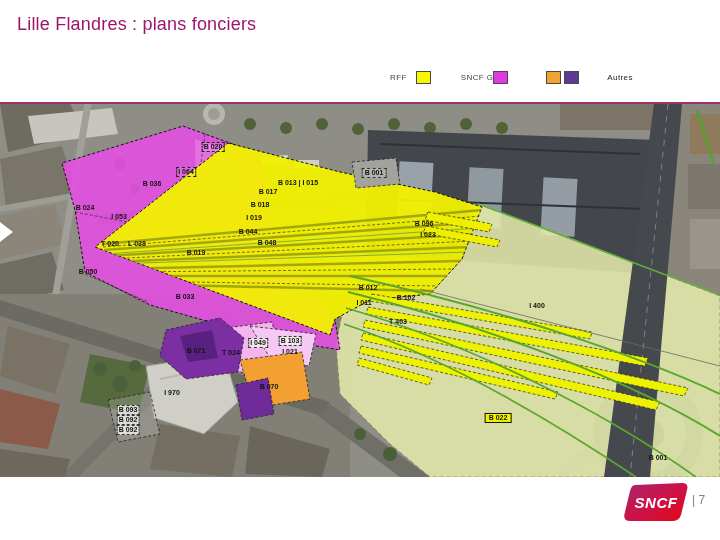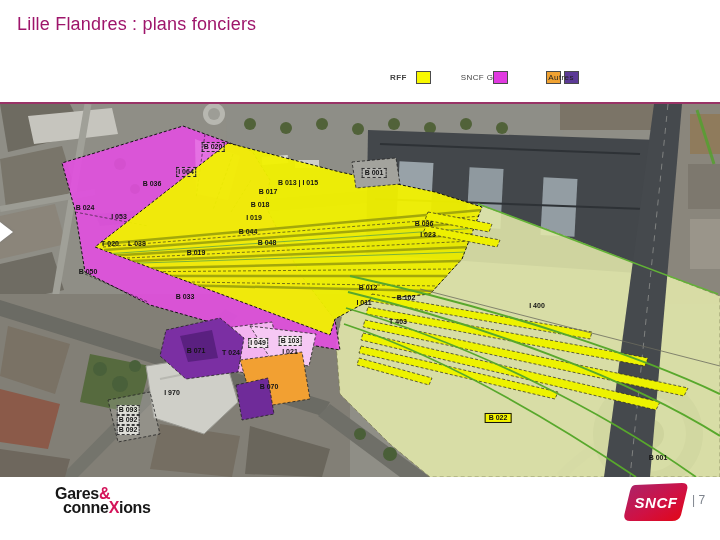--- a/index.html
+++ b/index.html
@@ -11,28 +11,28 @@
   .title{
     position:absolute;left:17px;top:14px;margin:0;
     font-size:18px;font-weight:normal;letter-spacing:.2px;
   }
   
   .legend{
     position:absolute;left:390px;top:71px;display:flex;align-items:center;
     font-size:8px;color:#444;letter-spacing:.4px;
   }
   .leg-item{display:flex;align-items:center;position:relative;}
-  .leg-item.m1{margin-right:30px;font-weight:bold;}
+  .leg-item.m1{margin-right:30px;}
   .leg-item.m2{margin-right:38px;}
   .leg-label{white-space:nowrap;}
   .swatch{width:15px;height:13px;border:1px solid #4a4a4a;display:inline-block;box-sizing:border-box;}
   .m1 .swatch{margin-left:9px;}
   .m2 .swatch{margin-left:-12px;position:relative;z-index:2;}
   .swrow{display:flex;gap:3px;}
-  .m3 .leg-label.over{position:absolute;left:2px;top:2px;z-index:3;color:#222;}
+  .m3 .leg-label.over{position:absolute;left:18px;top:2px;z-index:3;color:#222;padding-left:43px;}
   
   .map{
     position:absolute;left:0;top:102px;width:720px;height:373px;
     border-top:2px solid #993366;overflow:hidden;background:#8f8e86;
   }
   .map svg{position:absolute;left:0;top:0;}
   #map-labels{position:absolute;left:0;top:0;width:720px;height:373px;}
   .plabel{
     position:absolute;transform:translate(-50%,-50%);
     font-size:7px;font-weight:600;color:#141414;white-space:nowrap;line-height:1.15;
@@ -277,28 +277,20 @@
       <div class="plabel" style="left: 269px; top: 283px;">B 070</div>
       <div class="plabel" style="left: 172px; top: 289px;">I 970</div>
       <div class="plabel box-light" style="left: 128px; top: 306px;">B 093</div>
       <div class="plabel box-light" style="left: 128px; top: 316px;">B 092</div>
       <div class="plabel box-light" style="left: 128px; top: 326px;">B 092</div>
     </div>
   <div class="nav-arrow"></div>
 </div>
 
 <div class="footer">
-  <div class="gares-logo">
-    <div class="gares-line1">
-      <span>Gares</span><span class="accent" style="color: rgb(212, 20, 90);">&amp;</span>
-    </div>
-    <div class="gares-line2">
-      <span>conne</span><span class="accent" style="color: rgb(212, 20, 90);">X</span><span>ions</span>
-    </div>
-  </div>
   <svg class="sncf-logo" width="66" height="40" viewBox="0 0 66 40">
     <path d="M12,3 L59,1 Q66,1 64,8 L58,33 Q56,39 49,39 L7,39 Q0,39 1.5,32 L7,9 Q8.5,3 12,3 Z" fill="url(#sg2)"></path>
     <defs>
       <linearGradient id="sg2" x1="0" y1="0" x2="1" y2="1">
         <stop offset="0" stop-color="#a8256d"></stop>
           <stop offset=".55" stop-color="#cf1144"></stop>
           <stop offset="1" stop-color="#e30613"></stop>
       </linearGradient>
     </defs>
     <text x="33" y="26" font-family="Liberation Sans, sans-serif" font-weight="bold" font-style="italic" font-size="15" fill="#ffffff" text-anchor="middle" letter-spacing="0.5">SNCF</text>

